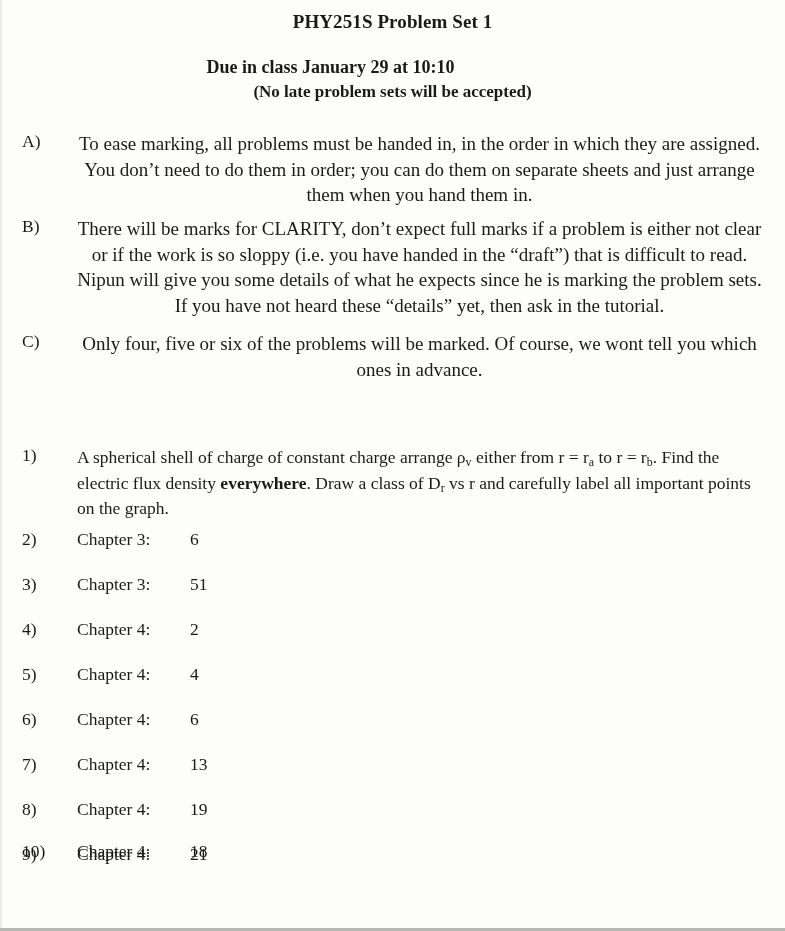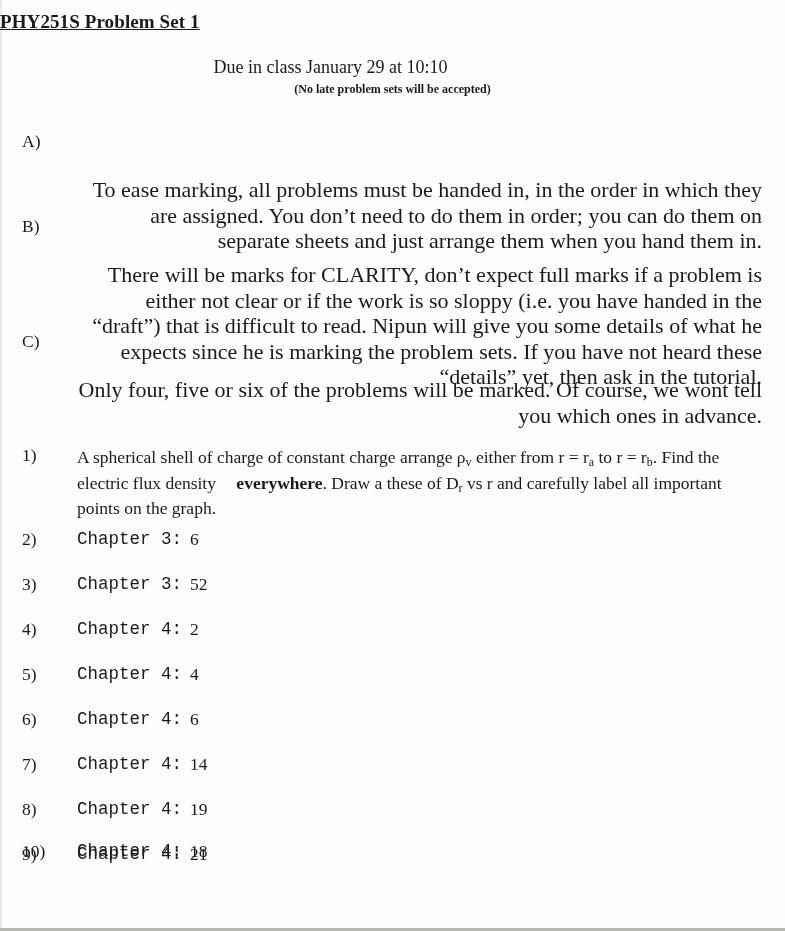--- a/index.html
+++ b/index.html
@@ -34,64 +34,62 @@
     height: 931px;
     background: #eceae6;
   }
 
   
   .doc-title {
     position: absolute;
     left: 0;
     top: 11px;
     width: 785px;
-    text-align: left;
+    text-align: center;
     font-weight: bold;
     font-size: 19px;
     letter-spacing: 0.1px;
-    text-decoration: underline;
   }
   .due-line {
     position: absolute;
     left: 0;
     top: 57px;
     width: 661px;
     text-align: center;
-    font-weight: normal;
+    font-weight: bold;
     font-size: 18px;
   }
   .late-line {
     position: absolute;
     left: 0;
     top: 82px;
     width: 785px;
     text-align: center;
     font-weight: bold;
-    font-size: 12px;
+    font-size: 17px;
   }
 
   
   .para {
     position: absolute;
     left: 22px;
     width: 740px;
   }
   .para .marker {
     position: absolute;
     left: 0;
     top: 0;
     width: 52px;
     font-size: 17.5px;
   }
   .para .body {
     margin-left: 55px;
-    font-size: 22px;
+    font-size: 19px;
     line-height: 25.5px;
-    text-align: right;
-    margin-top: 46px;
+    text-align: center;
   }
 
   #para-a { top: 131px; }
   #para-b { top: 216px; }
   #para-c { top: 331px; }
 
   
   #item-1 {
     position: absolute;
     left: 22px;
@@ -103,21 +101,21 @@
     left: 0;
     top: 0;
     width: 52px;
     font-size: 17.5px;
   }
   #item-1 .body {
     margin-left: 55px;
     font-size: 17.5px;
     line-height: 25.5px;
   }
-  .bold-word { font-weight: bold; margin-left: 16px; }
+  .bold-word { font-weight: bold; }
   sub {
     font-size: 0.68em;
     vertical-align: -0.26em;
     line-height: 0;
   }
   .rho { font-family: "Liberation Serif", "DejaVu Serif", serif; }
 
   
   .chapter-row {
     position: absolute;
@@ -130,21 +128,20 @@
     position: absolute;
     left: 0;
     top: 0;
     width: 52px;
   }
   .chapter-row .label {
     position: absolute;
     left: 55px;
     top: 0;
     width: 115px;
-    font-family: Liberation Mono, monospace;
   }
   .chapter-row .value {
     position: absolute;
     left: 168px;
     top: 0;
     width: 70px;
   }
 </style>
 </head>
 <body>
@@ -168,34 +165,34 @@
   </div>
 
   <div class="para" id="para-c">
     <span class="marker">C)</span>
     <div class="body">Only four, five or six of the problems will be marked. Of course, we wont tell you which ones in advance.</div>
   </div>
 
   <div id="item-1">
     <span class="marker">1)</span>
     <div class="body">
-      <span>A spherical shell of charge of constant charge arrange </span><span class="rho">ρ</span><sub>v</sub><span> either from r = r</span><sub>a</sub><span> to r = r</span><sub>b</sub><span>. Find the electric flux density </span><span class="bold-word">everywhere</span><span>. Draw a these of D</span><sub>r</sub><span> vs r and carefully label all important points on the graph.</span>
+      <span>A spherical shell of charge of constant charge arrange </span><span class="rho">ρ</span><sub>v</sub><span> either from r = r</span><sub>a</sub><span> to r = r</span><sub>b</sub><span>. Find the electric flux density </span><span class="bold-word">everywhere</span><span>. Draw a class of D</span><sub>r</sub><span> vs r and carefully label all important points on the graph.</span>
     </div>
   </div>
 
   <div class="chapter-row" style="top:529px">
     <span class="num">2)</span>
     <span class="label">Chapter 3:</span>
     <span class="value">6</span>
   </div>
 
   <div class="chapter-row" style="top:574px">
     <span class="num">3)</span>
     <span class="label">Chapter 3:</span>
-    <span class="value">52</span>
+    <span class="value">51</span>
   </div>
 
   <div class="chapter-row" style="top:619px">
     <span class="num">4)</span>
     <span class="label">Chapter 4:</span>
     <span class="value">2</span>
   </div>
 
   <div class="chapter-row" style="top:664px">
     <span class="num">5)</span>
@@ -205,21 +202,21 @@
 
   <div class="chapter-row" style="top:709px">
     <span class="num">6)</span>
     <span class="label">Chapter 4:</span>
     <span class="value">6</span>
   </div>
 
   <div class="chapter-row" style="top:754px">
     <span class="num">7)</span>
     <span class="label">Chapter 4:</span>
-    <span class="value">14</span>
+    <span class="value">13</span>
   </div>
 
   <div class="chapter-row" style="top:799px">
     <span class="num">8)</span>
     <span class="label">Chapter 4:</span>
     <span class="value">19</span>
   </div>
 
   <div class="chapter-row" style="top:844px">
     <span class="num">9)</span>

